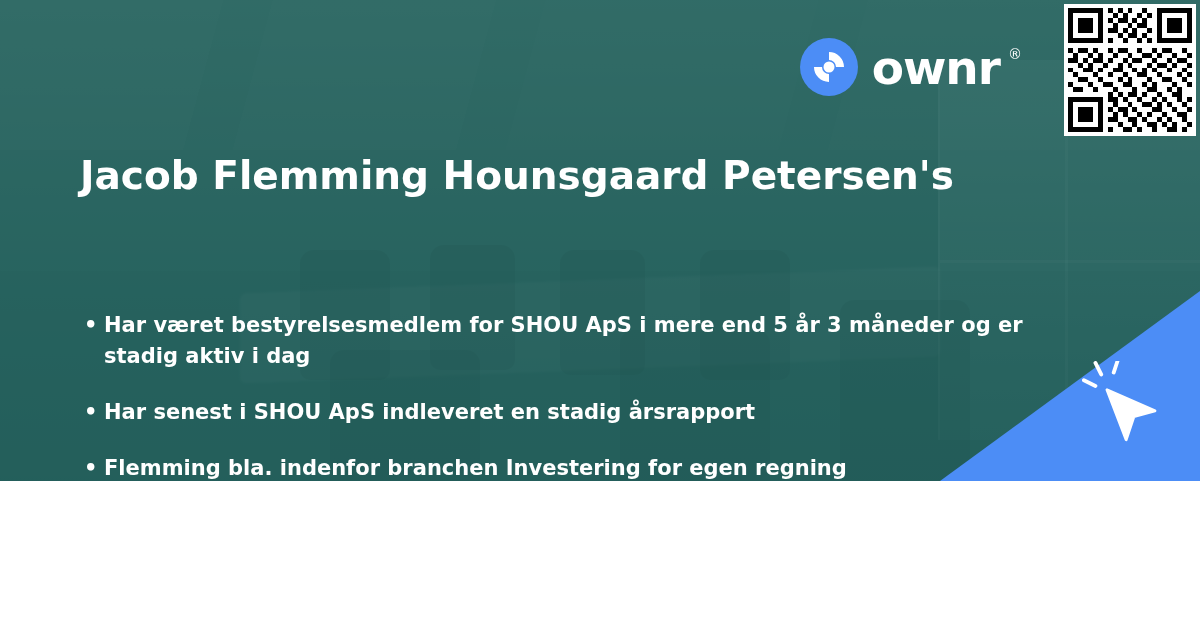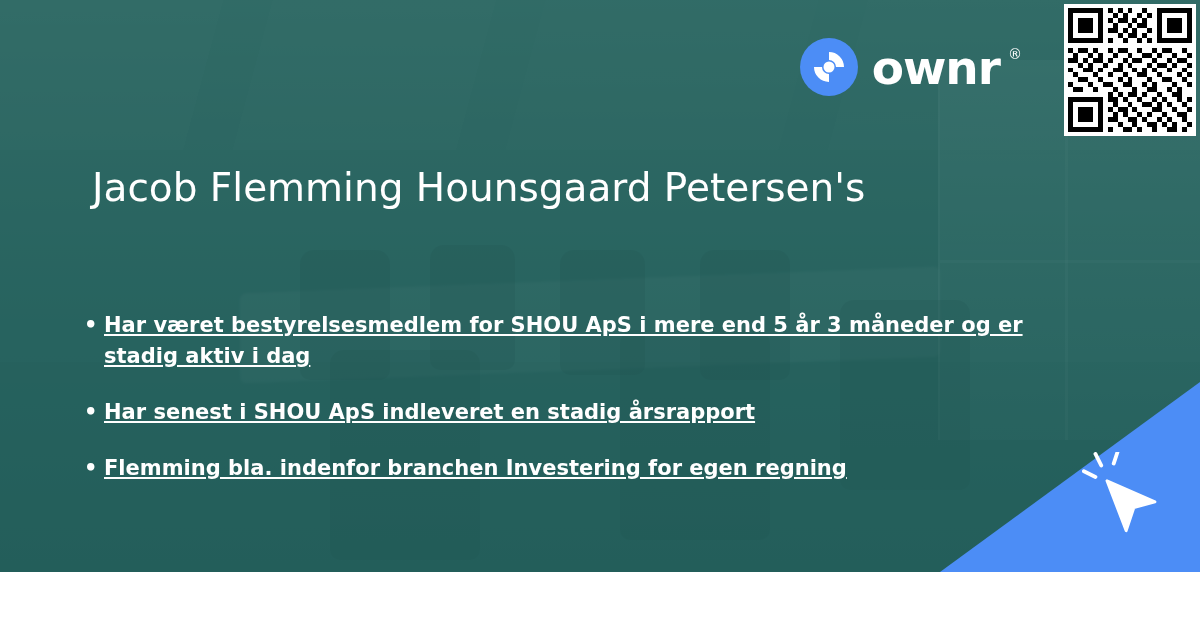--- a/index.html
+++ b/index.html
@@ -6,21 +6,21 @@
     margin: 0;
     padding: 0;
     background: #ffffff;
   }
   body {
     font-family: "DejaVu Sans", sans-serif;
   }
   .card {
     position: relative;
     width: 1200px;
-    height: 572px;
+    height: 481px;
     overflow: hidden;
     background: #7f1d1d;
   }
 
   
   .bg-photo {
     position: absolute;
     inset: 0;
     background:
       
@@ -138,22 +138,22 @@
   .headline {
     position: absolute;
     left: 80px;
     top: 152px;
     width: 1000px;
     color: #ffffff;
   }
   .headline .line1 {
     font-size: 39px;
     line-height: 1.22;
-    font-weight: normal;
-    margin: 12px;
+    font-weight: bold;
+    margin: 0;
   }
   .headline .line2 {
     font-size: 33px;
     line-height: 1.35;
     margin: 0;
   }
 
   .bullets {
     position: absolute;
     left: 84px;
@@ -173,21 +173,20 @@
     margin-bottom: 25px;
   }
   .bullets .dot {
     width: 20px;
     flex: 0 0 20px;
     font-size: 21px;
     line-height: 1.48;
   }
   .bullets .txt {
     flex: 1;
-    text-decoration: underline;
   }
 </style>
 </head>
 <body>
 
 <div class="card">
 
   <div class="bg-photo">
     <div class="bg-ceiling"></div>
     <div class="bg-window"></div>

